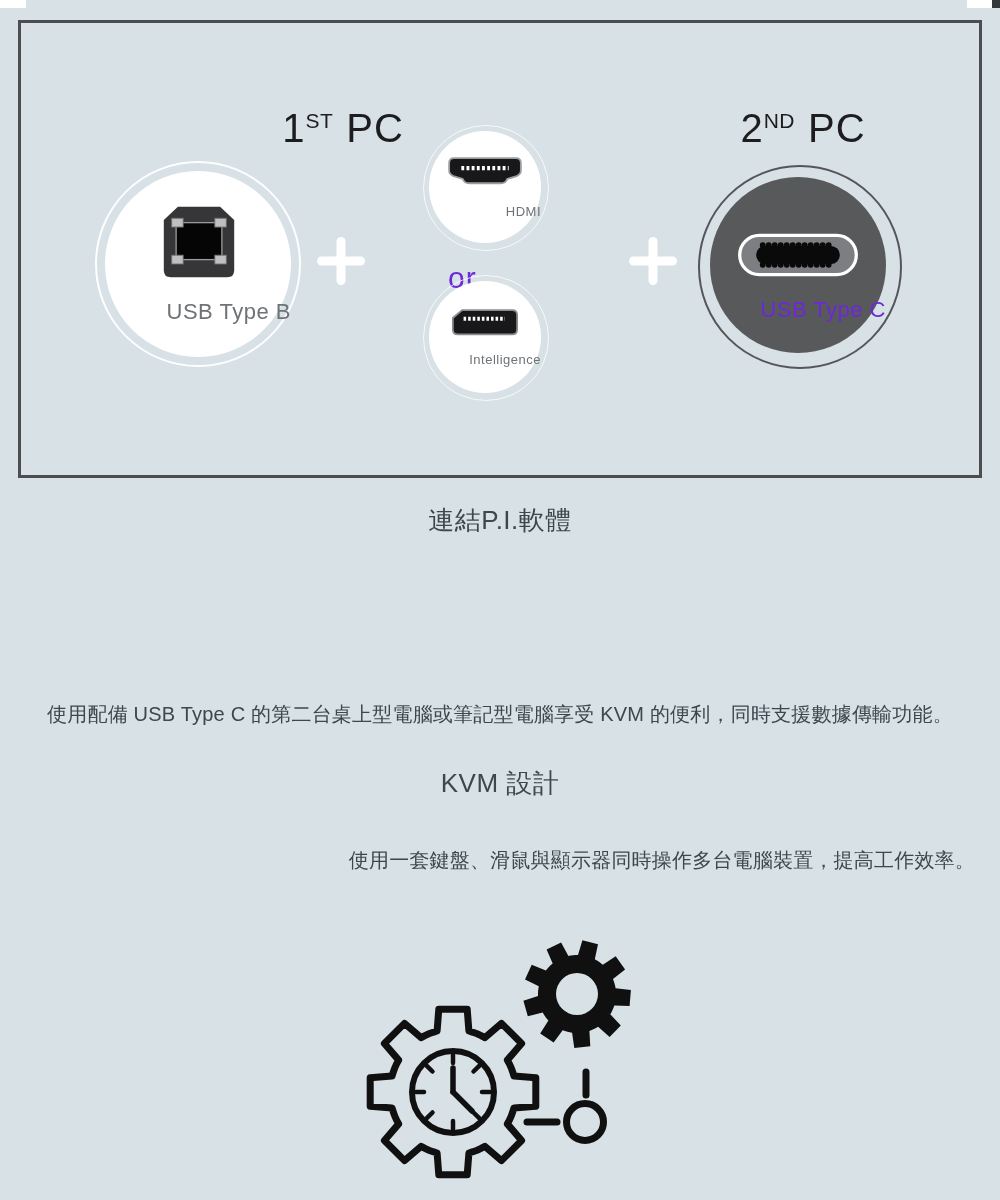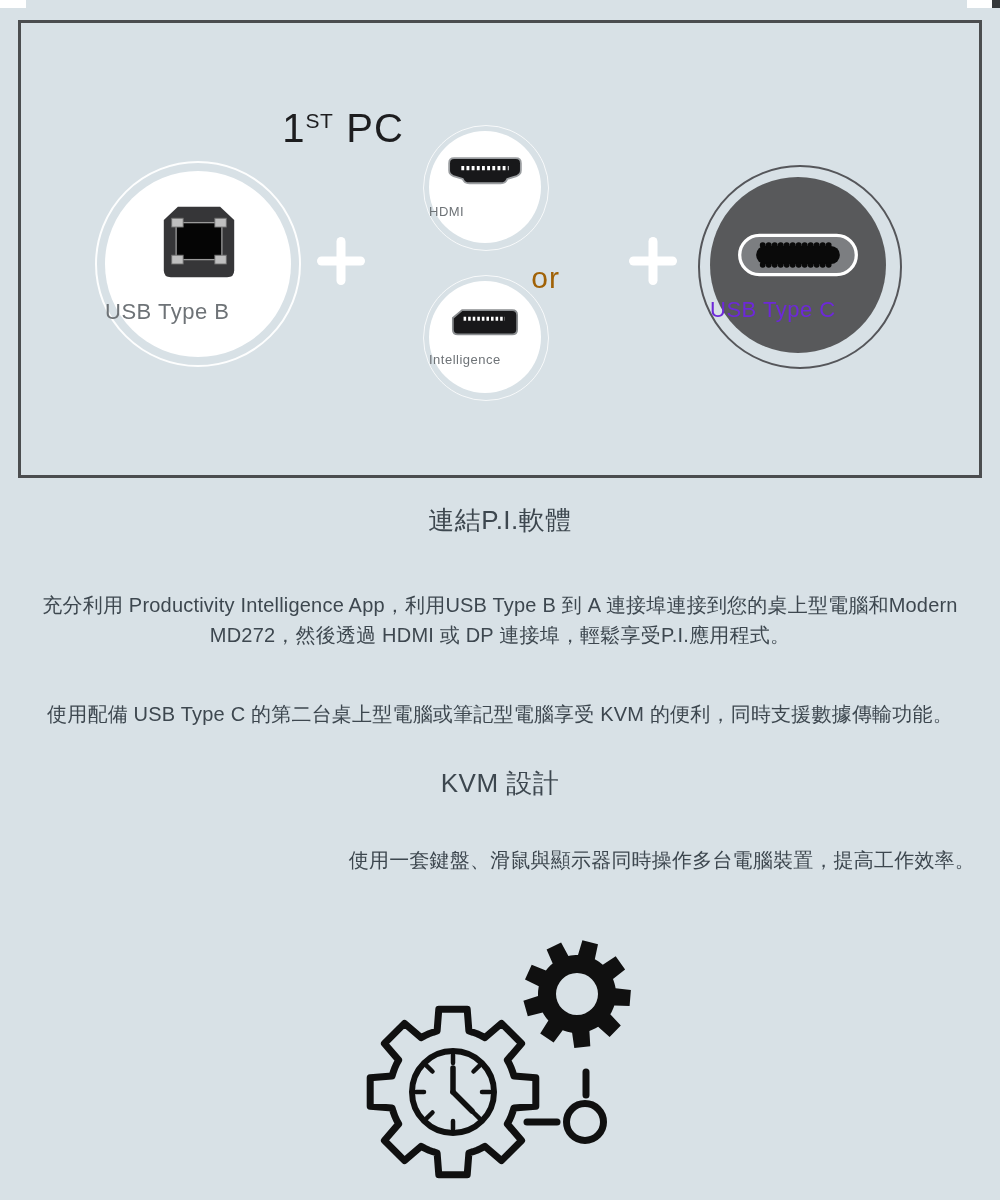--- a/index.html
+++ b/index.html
@@ -40,30 +40,30 @@
 
   .circle{position:absolute;border-radius:50%;}
   .circle.white{background:#ffffff;}
   .circle.dark{background:#58595b;}
   .ring{position:absolute;border-radius:50%;background:transparent;}
   .ring.white{border:2px solid rgba(255,255,255,0.95);}
   .ring.thin-white{border:1.5px solid rgba(255,255,255,0.8);}
   .ring.dark{border:2px solid #55565a;}
 
   .conn-label{
-    position:absolute;text-align:left;
+    position:absolute;text-align:right;
     color:#6e7377;letter-spacing:0.5px;white-space:nowrap;
   }
   .conn-label.big{font-size:22px;}
   .conn-label.small{font-size:13px;}
   .conn-label.on-dark{color:#6d28d9;}
 
   .or-text{
     position:absolute;left:427px;top:238px;width:112px;
-    text-align:right;color:#a16207;font-size:30px;font-weight:400;
+    text-align:left;color:#6d28d9;font-size:30px;font-weight:400;
     letter-spacing:1px;
   }
   .plus{position:absolute;width:48px;height:48px;}
   .plus::before{
     content:"";position:absolute;left:0;top:50%;transform:translateY(-50%);
     width:100%;height:9px;background:#ffffff;border-radius:5px;
   }
   .plus::after{
     content:"";position:absolute;top:0;left:50%;transform:translateX(-50%);
     width:9px;height:100%;background:#ffffff;border-radius:5px;
@@ -98,20 +98,23 @@
 <div class="page">
 
   <div class="strip left"></div>
   <div class="strip right"></div>
   <div class="strip corner"></div>
 
   <section class="diagram-box">
 
     <div class="pc-label first">
       <span>1</span><span class="sup">ST</span><span class="rest">PC</span>
+    </div>
+    <div class="pc-label second">
+      <span>2</span><span class="sup">ND</span><span class="rest">PC</span>
     </div>
 
     <div class="ring white" style="left:74px;top:138px;width:202px;height:202px;"></div>
     <div class="circle white" style="left:84px;top:148px;width:186px;height:186px;"></div>
     <svg class="icon-svg" style="left:134px;top:180px;" width="88" height="78" viewBox="0 0 100 88">
       <path d="M26,4 L74,4 L90,19 L90,76 Q90,84 82,84 L18,84 Q10,84 10,76 L10,19 Z" fill="#363638"></path>
       <rect x="24" y="22" width="52" height="42" fill="#050505" stroke="#9a9a9a" stroke-width="1.5"></rect>
       <rect x="19" y="17" width="13" height="10" fill="#bfbfbf" stroke="#6f6f6f" stroke-width="1"></rect>
       <rect x="68" y="17" width="13" height="10" fill="#bfbfbf" stroke="#6f6f6f" stroke-width="1"></rect>
       <rect x="19" y="59" width="13" height="10" fill="#bfbfbf" stroke="#6f6f6f" stroke-width="1"></rect>
@@ -148,24 +151,20 @@
       <rect x="24" y="17" width="102" height="22" rx="11" fill="#0a0a0a"></rect>
       <path d="M32,16 H118" stroke="#0a0a0a" stroke-width="7" stroke-linecap="round" stroke-dasharray="0.1 7.2"></path>
       <path d="M32,40 H118" stroke="#0a0a0a" stroke-width="7" stroke-linecap="round" stroke-dasharray="0.1 7.2"></path>
     </svg>
     <div class="conn-label big on-dark" style="left:689px;top:274px;width:176px;">USB Type C</div>
 
   </section>
 
   <h2 class="sec-title pi">連結P.I.軟體</h2>
 
-  <p class="body-text p1">
-    <span style="display:block">充分利用 Productivity Intelligence App，利用USB Type B 到 A 連接埠連接到您的桌上型電腦和Modern</span>
-    <span style="display:block">MD272，然後透過 HDMI 或 DP 連接埠，輕鬆享受P.I.應用程式。</span>
-  </p>
 
   <p class="body-text p2">使用配備 USB Type C 的第二台桌上型電腦或筆記型電腦享受 KVM 的便利，同時支援數據傳輸功能。</p>
 
   <h2 class="sec-title kvm">KVM 設計</h2>
 
   <p class="body-text p3">使用一套鍵盤、滑鼠與顯示器同時操作多台電腦裝置，提高工作效率。</p>
 
   <svg class="illustration" width="300" height="260" viewBox="0 0 300 260">
 
     <path d="M66.1 107.7L69.9 105.6L73.9 103.8L78.0 102.3L82.1 101.0L83.8 79.2L112.2 79.2L113.9 101.0L118.0 102.3L122.1 103.8L126.1 105.6L129.9 107.7L146.5 93.4L166.6 113.5L152.3 130.1L154.4 133.9L156.2 137.9L157.7 142.0L159.0 146.1L180.8 147.8L180.8 176.2L159.0 177.9L157.7 182.0L156.2 186.1L154.4 190.1L152.3 193.9L166.6 210.5L146.5 230.6L129.9 216.3L126.1 218.4L122.1 220.2L118.0 221.7L113.9 223.0L112.2 244.8L83.8 244.8L82.1 223.0L78.0 221.7L73.9 220.2L69.9 218.4L66.1 216.3L49.5 230.6L29.4 210.5L43.7 193.9L41.6 190.1L39.8 186.1L38.3 182.0L37.0 177.9L15.2 176.2L15.2 147.8L37.0 146.1L38.3 142.0L39.8 137.9L41.6 133.9L43.7 130.1L29.4 113.5L49.5 93.4Z" fill="none" stroke="#101010" stroke-width="7" stroke-linejoin="round"></path>

